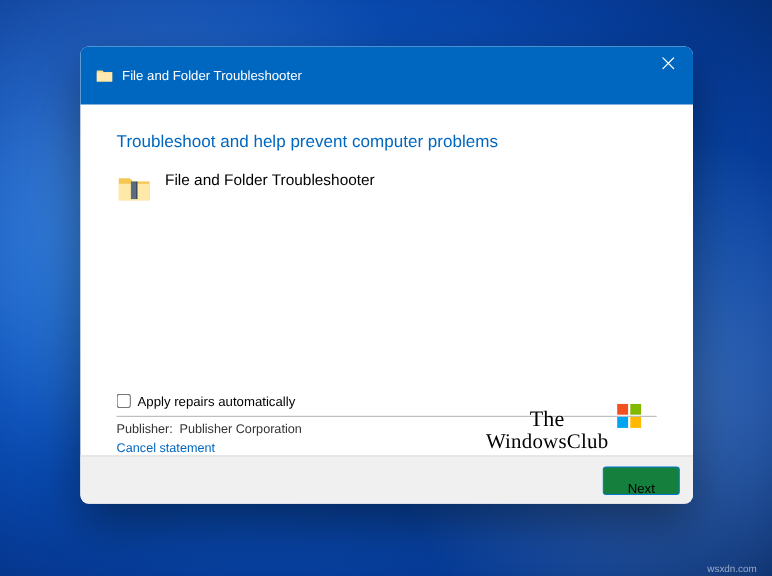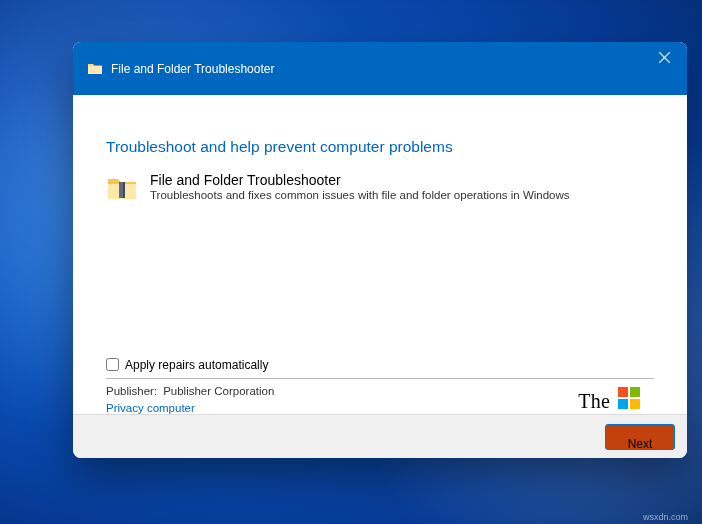--- a/index.html
+++ b/index.html
@@ -17,21 +17,21 @@
   inset: 0;
   background:
     radial-gradient(circle at 15% 30%, rgba(255,255,255,0.15) 0%, transparent 40%),
     radial-gradient(circle at 85% 70%, rgba(180,220,255,0.3) 0%, transparent 35%),
     radial-gradient(circle at 50% 50%, rgba(10,60,150,0.6) 0%, transparent 60%);
 }
 .dialog {
   position: absolute;
   left: 73px;
   top: 42px;
-  width: 614px;
+  width: 557px;
   height: 416px;
   background: #fff;
   border-radius: 8px;
   box-shadow: 0 18px 45px rgba(0,0,0,0.45);
   overflow: hidden;
 }
 .titlebar {
   height: 53px;
   background: #0067c0;
   color: #fff;
@@ -56,21 +56,21 @@
   width: 46px;
   height: 30px;
   display: flex;
   align-items: center;
   justify-content: center;
   color: #fff;
   cursor: pointer;
 }
 .close-btn svg { width: 11px; height: 11px; }
 .body {
-  padding: 37px 33px 0 33px;
+  padding: 20px 33px 0 33px;
   height: 319px;
   position: relative;
 }
 .heading {
   color: #0067c0;
   font-size: 15.5px;
   font-weight: 400;
   margin-bottom: 16px;
   margin-top: 6px;
 }
@@ -129,21 +129,21 @@
   display: flex;
   justify-content: flex-end;
   align-items: center;
   padding-right: 12px;
   gap: 10px;
 }
 .btn {
   min-width: 70px;
   height: 22px;
   font-size: 12px;
-  background: #c2410c;
+  background: #15803d;
   border: 1px solid #c8c8c8;
   border-radius: 3px;
   cursor: pointer;
   padding: 12px 12px;
 }
 .btn.primary {
   border: 1.5px solid #0078d4;
 }
 .watermark {
   position: absolute;
@@ -204,39 +204,39 @@
       <span class="folder-icon-lg">
         <svg viewBox="0 0 32 32">
           <path fill="#f5c651" d="M2 7h10l3 3h15v17H2z"></path>
           <path fill="#ffe9a8" d="M2 12h28v15H2z"></path>
           <rect x="13" y="10" width="4" height="16" fill="#5a6b82"></rect>
           <rect x="17" y="10" width="2" height="16" fill="#3d4a5c"></rect>
         </svg>
       </span>
       <div>
         <div class="item-title">File and Folder Troubleshooter</div>
-        <div class="item-desc">Troubleshoots and fixes common issues with file and folder operations in Windows</div>
       </div>
     </div>
 
     <div class="bottom-block">
       <label class="check-row">
         <input type="checkbox" style="">
         <span>Apply repairs automatically</span>
       </label>
       <hr class="hr">
       <div class="pub-row">
         <span>Publisher:</span>
         <span>Publisher Corporation</span>
       </div>
-      <div class="link">Privacy computer</div>
+      <div class="link">Cancel statement</div>
 
       <div class="watermark">
         <div class="wm-text">
           <div>The</div>
+          <div class="sub">WindowsClub</div>
         </div>
         <span class="wm-logo">
           <svg viewBox="0 0 22 22">
             <rect x="0" y="0" width="10" height="10" fill="#f25022"></rect>
             <rect x="12" y="0" width="10" height="10" fill="#7fba00"></rect>
             <rect x="0" y="12" width="10" height="10" fill="#00a4ef"></rect>
             <rect x="12" y="12" width="10" height="10" fill="#ffb900"></rect>
           </svg>
         </span>
       </div>

